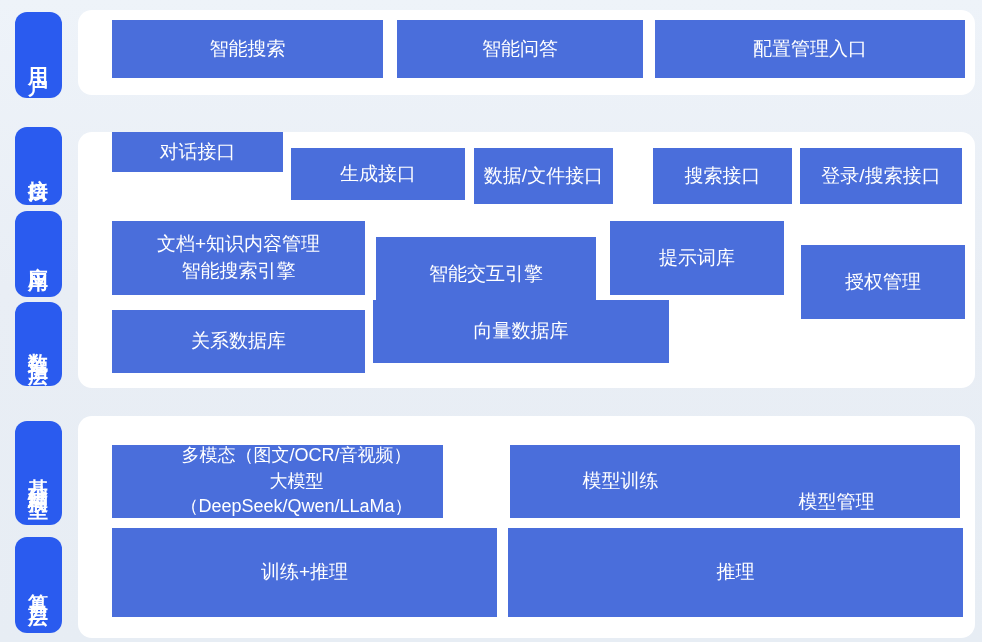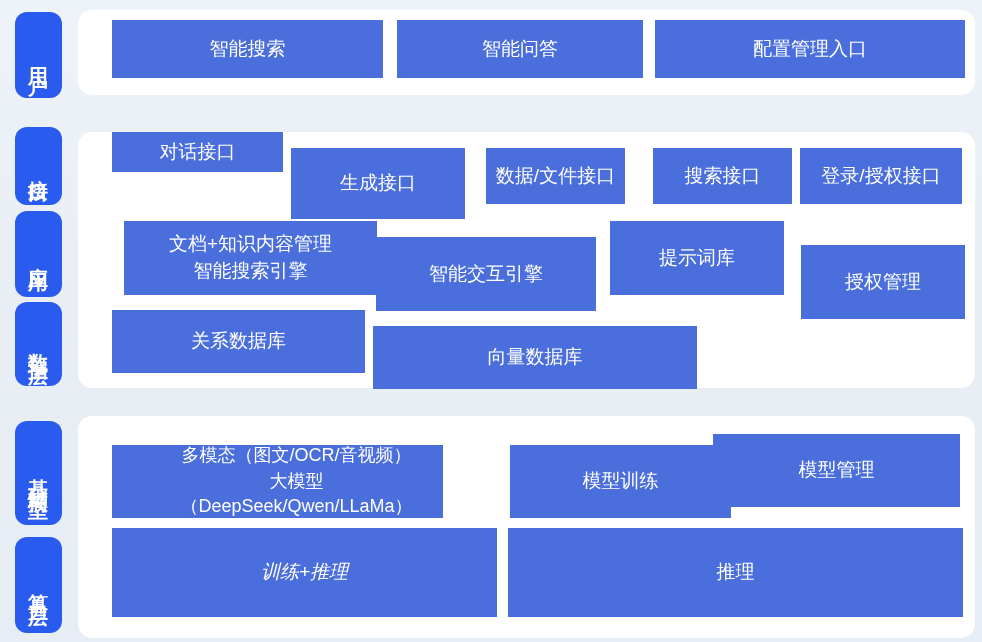--- a/index.html
+++ b/index.html
@@ -65,65 +65,65 @@
   <div class="block" style="left:397px;top:20px;width:246px;height:58px;">
     <span>智能问答</span>
   </div>
   <div class="block" style="left:655px;top:20px;width:310px;height:58px;">
     <span>配置管理入口</span>
   </div>
 
   <div class="block" style="left:112px;top:132px;width:171px;height:40px;">
     <span>对话接口</span>
   </div>
-  <div class="block" style="left:291px;top:148px;width:174px;height:71px;">
+  <div class="block" style="left:291px;top:148px;width:174px;height:52px;">
     <span>生成接口</span>
   </div>
-  <div class="block" style="left:474px;top:148px;width:139px;height:56px;margin-left:12px;">
+  <div class="block" style="left:474px;top:148px;width:139px;height:56px;">
     <span>数据/文件接口</span>
   </div>
   <div class="block" style="left:653px;top:148px;width:139px;height:56px;">
     <span>搜索接口</span>
   </div>
   <div class="block" style="left:800px;top:148px;width:162px;height:56px;">
-    <span>登录/授权接口</span>
+    <span>登录/搜索接口</span>
   </div>
 
-  <div class="block" style="left:112px;top:221px;width:253px;height:74px;margin-left:12px;">
+  <div class="block" style="left:112px;top:221px;width:253px;height:74px;">
     <span>文档+知识内容管理</span>
     <span>智能搜索引擎</span>
   </div>
   <div class="block" style="left:376px;top:237px;width:220px;height:74px;">
     <span>智能交互引擎</span>
   </div>
   <div class="block" style="left:610px;top:221px;width:174px;height:74px;">
     <span>提示词库</span>
   </div>
   <div class="block" style="left:801px;top:221px;width:164px;height:74px;margin-top:24px;">
     <span>授权管理</span>
   </div>
 
   <div class="block" style="left:112px;top:310px;width:253px;height:63px;justify-content:center;">
     <span>关系数据库</span>
   </div>
-  <div class="block" style="left:373px;top:326px;width:324px;height:63px;">
+  <div class="block" style="left:373px;top:300px;width:296px;height:63px;">
     <span>向量数据库</span>
   </div>
 
   <div class="block" style="left:112px;top:445px;width:331px;height:73px;font-size:18px;padding-left:44px;">
     <span>多模态（图文/OCR/音视频）</span>
     <span>大模型（DeepSeek/Qwen/LLaMa）</span>
   </div>
   <div class="block" style="left:466px;top:445px;width:221px;height:73px;margin-left:44px;">
     <span>模型训练</span>
   </div>
-  <div class="block" style="left:713px;top:434px;width:247px;height:73px;">
+  <div class="block" style="left:713px;top:445px;width:247px;height:73px;justify-content:flex-end;">
     <span>模型管理</span>
   </div>
 
-  <div class="block" style="left:112px;top:528px;width:385px;height:89px;font-style:italic;">
+  <div class="block" style="left:112px;top:528px;width:385px;height:89px;">
     <span>训练+推理</span>
   </div>
   <div class="block" style="left:508px;top:528px;width:455px;height:89px;justify-content:center;">
     <span>推理</span>
   </div>
 
 </div>
 
 </body></html>

